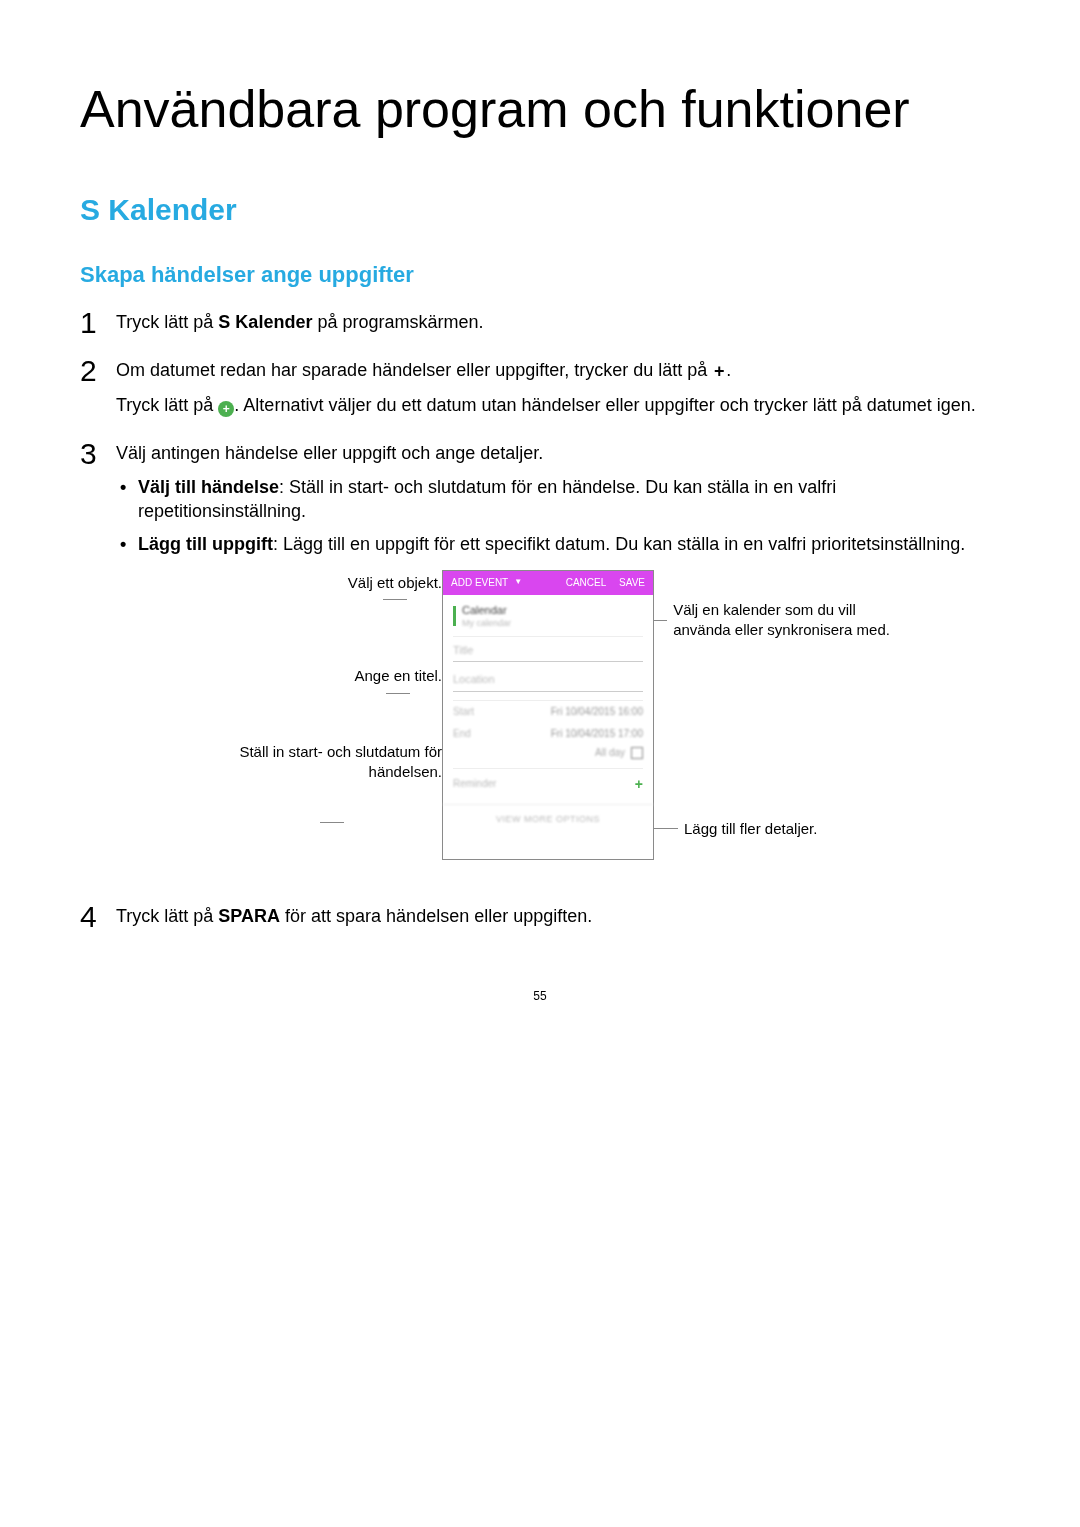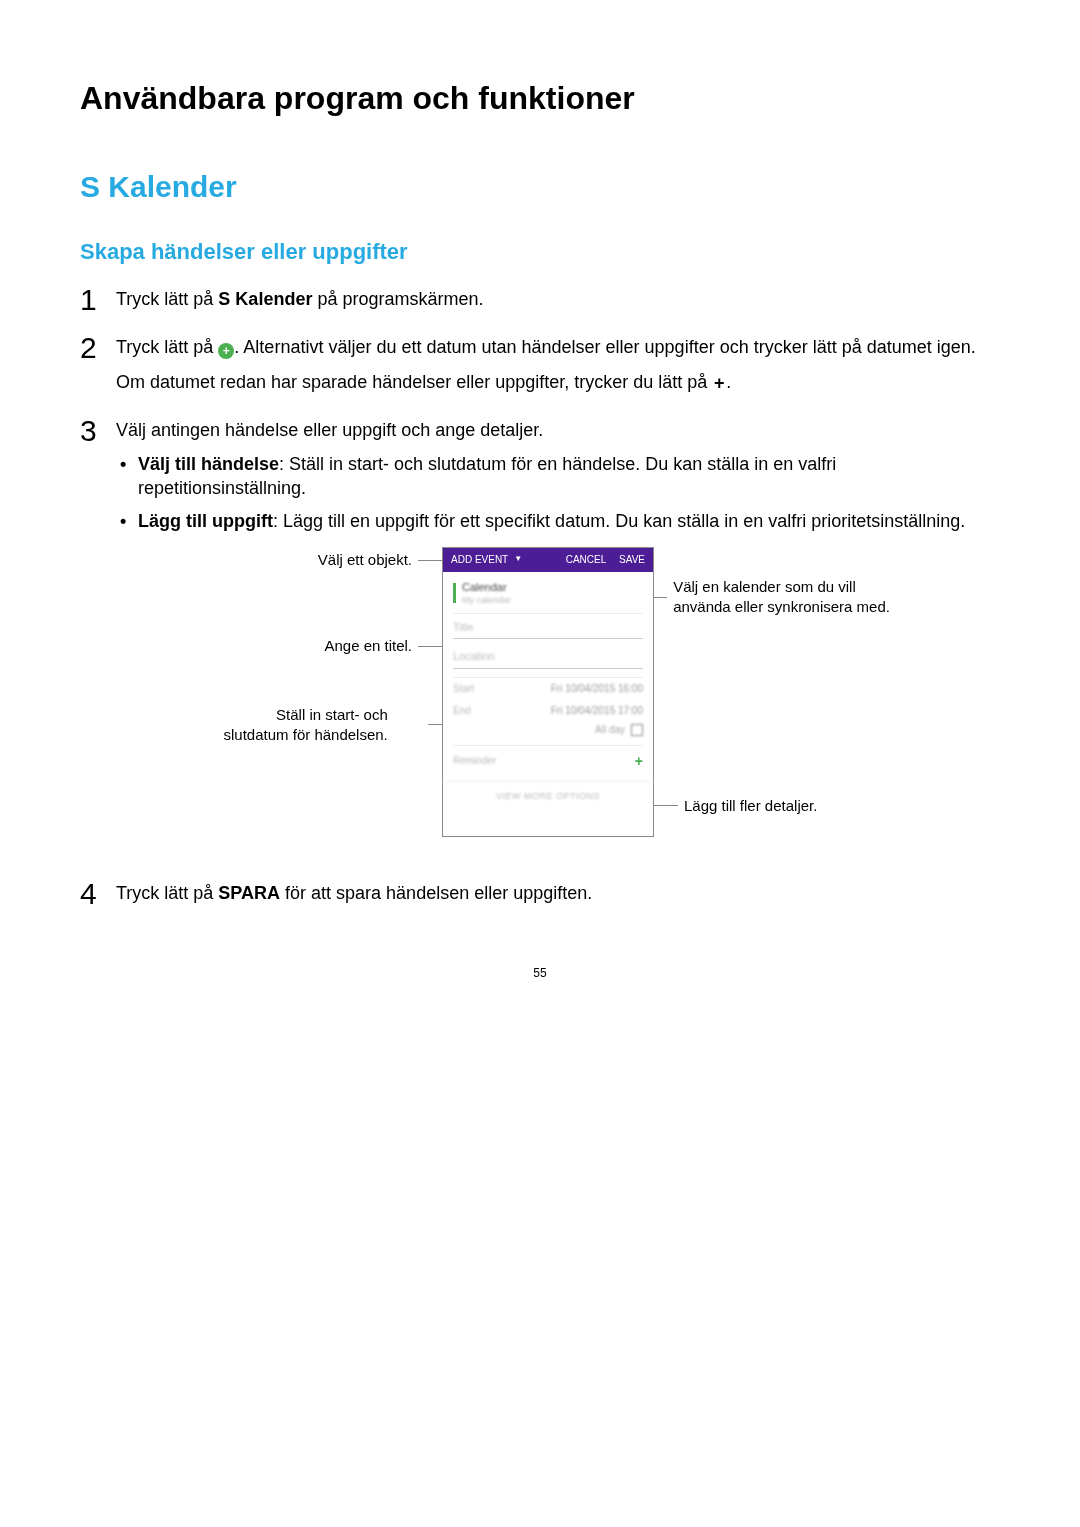--- a/index.html
+++ b/index.html
@@ -3,22 +3,22 @@
 <meta charset="utf-8">
 <style>
   body {
     font-family: "Segoe UI", Arial, sans-serif;
     margin: 0;
     padding: 80px 80px 40px 80px;
     color: #000;
     line-height: 1.35;
   }
   h1 {
-    font-size: 32px;
-    font-weight: 700;
+    font-size: 52px;
+    font-weight: 400;
     margin: 0 0 50px 0;
     line-height: 1.15;
   }
   h2 {
     font-size: 30px;
     font-weight: 700;
     color: #27aae1;
     margin: 0 0 30px 0;
   }
   h3 {
@@ -83,33 +83,33 @@
     font-size: 15px;
   }
   .callouts-left { align-items: flex-end; text-align: right; }
   .callouts-right { align-items: flex-start; text-align: left; }
   .callout {
     display: flex;
     align-items: center;
     gap: 6px;
   }
   .callouts-right .callout { flex-direction: row; }
-  .callouts-left .callout { flex-direction: row; }
+  .callouts-left .callout { flex-direction: column; }
   .cl-line-l, .cl-line-r {
     height: 1px; background: #888;
     width: 24px;
   }
   .phone {
     width: 210px;
     border: 1px solid #8a8a8a;
     background: #fff;
     margin: 0 0;
   }
   .phone .topbar {
-    background: #4c1d95;
+    background: #d946ef;
     color: #fff;
     display: flex;
     align-items: center;
     justify-content: space-between;
     padding: 5px 8px;
     font-size: 10px;
     text-transform: uppercase;
     filter: blur(0.6px);
   }
   .phone .topbar .left { display:flex; align-items:center; gap:6px; }
@@ -139,39 +139,39 @@
   .phone .viewmore { text-align:center; font-size:9px; color:#bbb; padding:8px 0; border-top:1px solid #eee; margin-top:4px; filter: blur(1px); letter-spacing:.5px; text-transform:uppercase;}
   .cal-bar { display:inline-block; width:3px; height:20px; background:#4cb050; margin-right:6px; vertical-align:middle;}
   .cal-inline{display:flex;align-items:center;}
   .page-num { text-align:center; font-size:12px; margin-top:50px; }
 </style>
 </head>
 <body>
 
 <h1>Användbara program och funktioner</h1>
 <h2>S Kalender</h2>
-<h3>Skapa händelser eller uppgifter</h3>
+<h3>Skapa händelser ange uppgifter</h3>
 
 <div class="step">
   <div class="step-num">1</div>
   <div class="step-body">
     <p>
       <span>Tryck lätt på </span><span class="bold">S Kalender</span><span> på programskärmen.</span>
     </p>
   </div>
 </div>
 
 <div class="step">
   <div class="step-num">2</div>
   <div class="step-body">
     <p>
+      <span>Om datumet redan har sparade händelser eller uppgifter, trycker du lätt på </span><span class="plus-icon">+</span><span>.</span>
+    </p>
+    <p>
       <span>Tryck lätt på </span><span class="circle-icon">+</span><span>. Alternativt väljer du ett datum utan händelser eller uppgifter och trycker lätt på datumet igen.</span>
-    </p>
-    <p>
-      <span>Om datumet redan har sparade händelser eller uppgifter, trycker du lätt på </span><span class="plus-icon">+</span><span>.</span>
     </p>
   </div>
 </div>
 
 <div class="step">
   <div class="step-num">3</div>
   <div class="step-body">
     <p>Välj antingen händelse eller uppgift och ange detaljer.</p>
     <ul class="bullets">
       <li>

